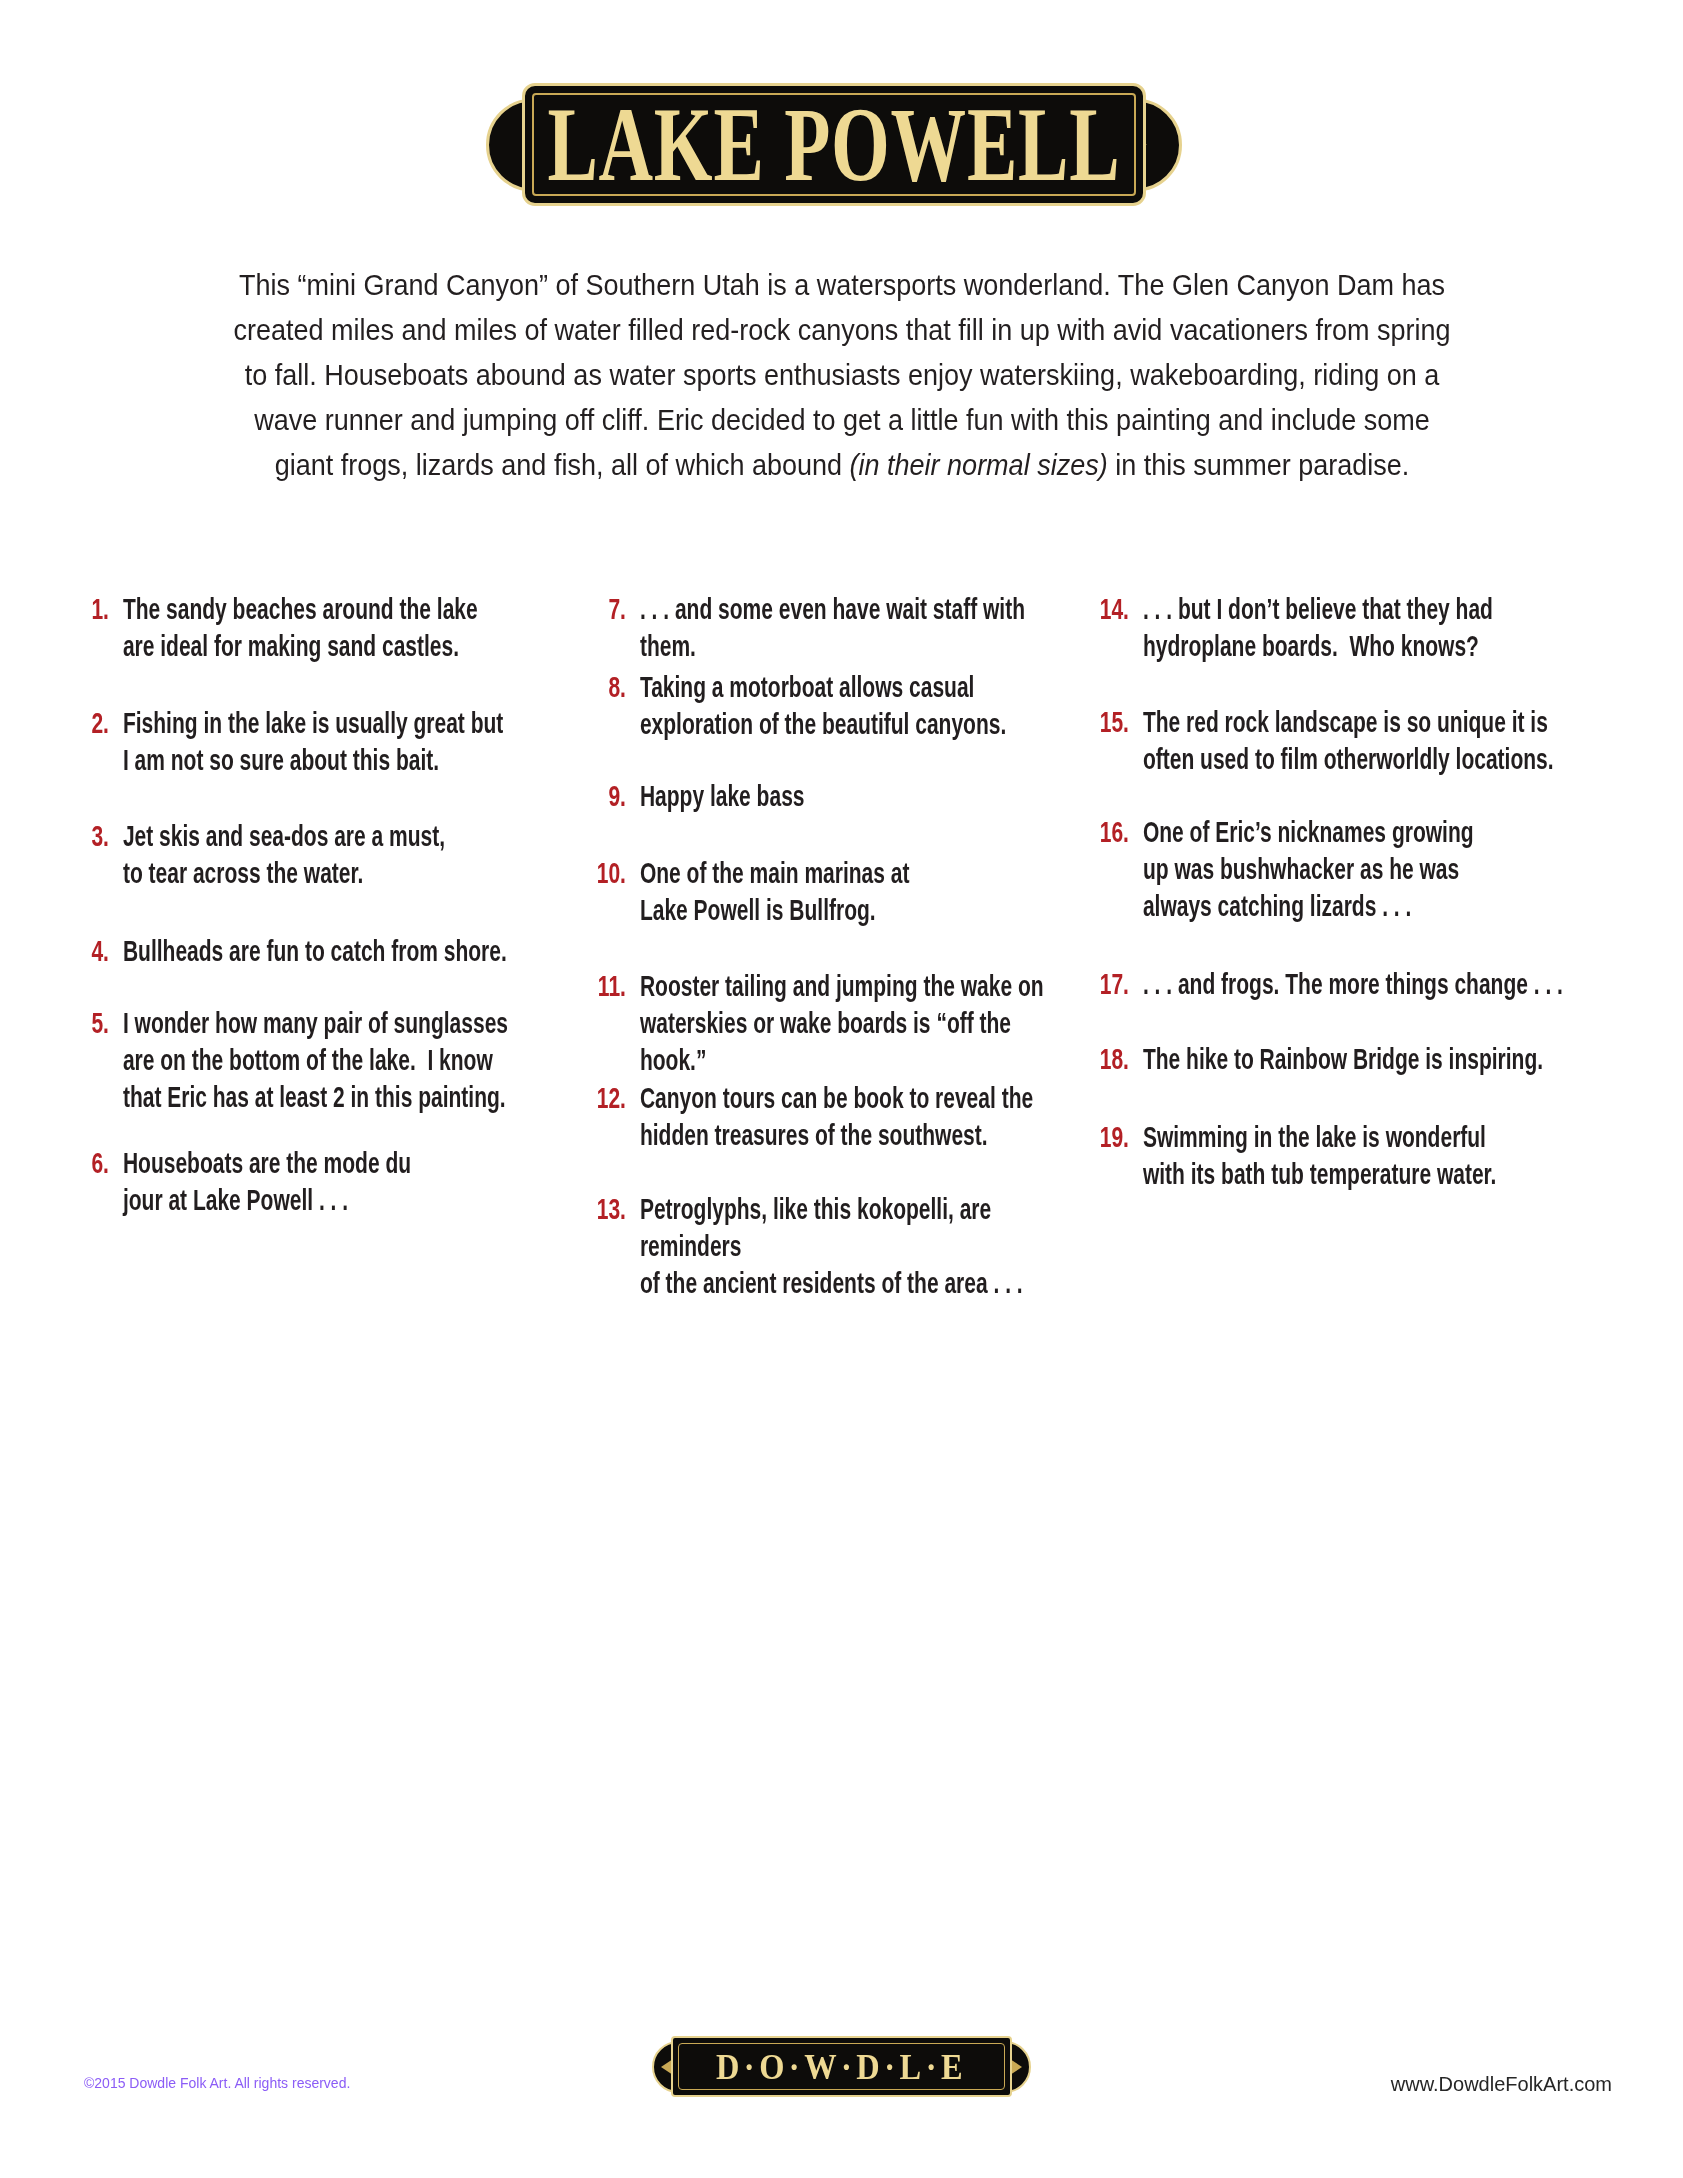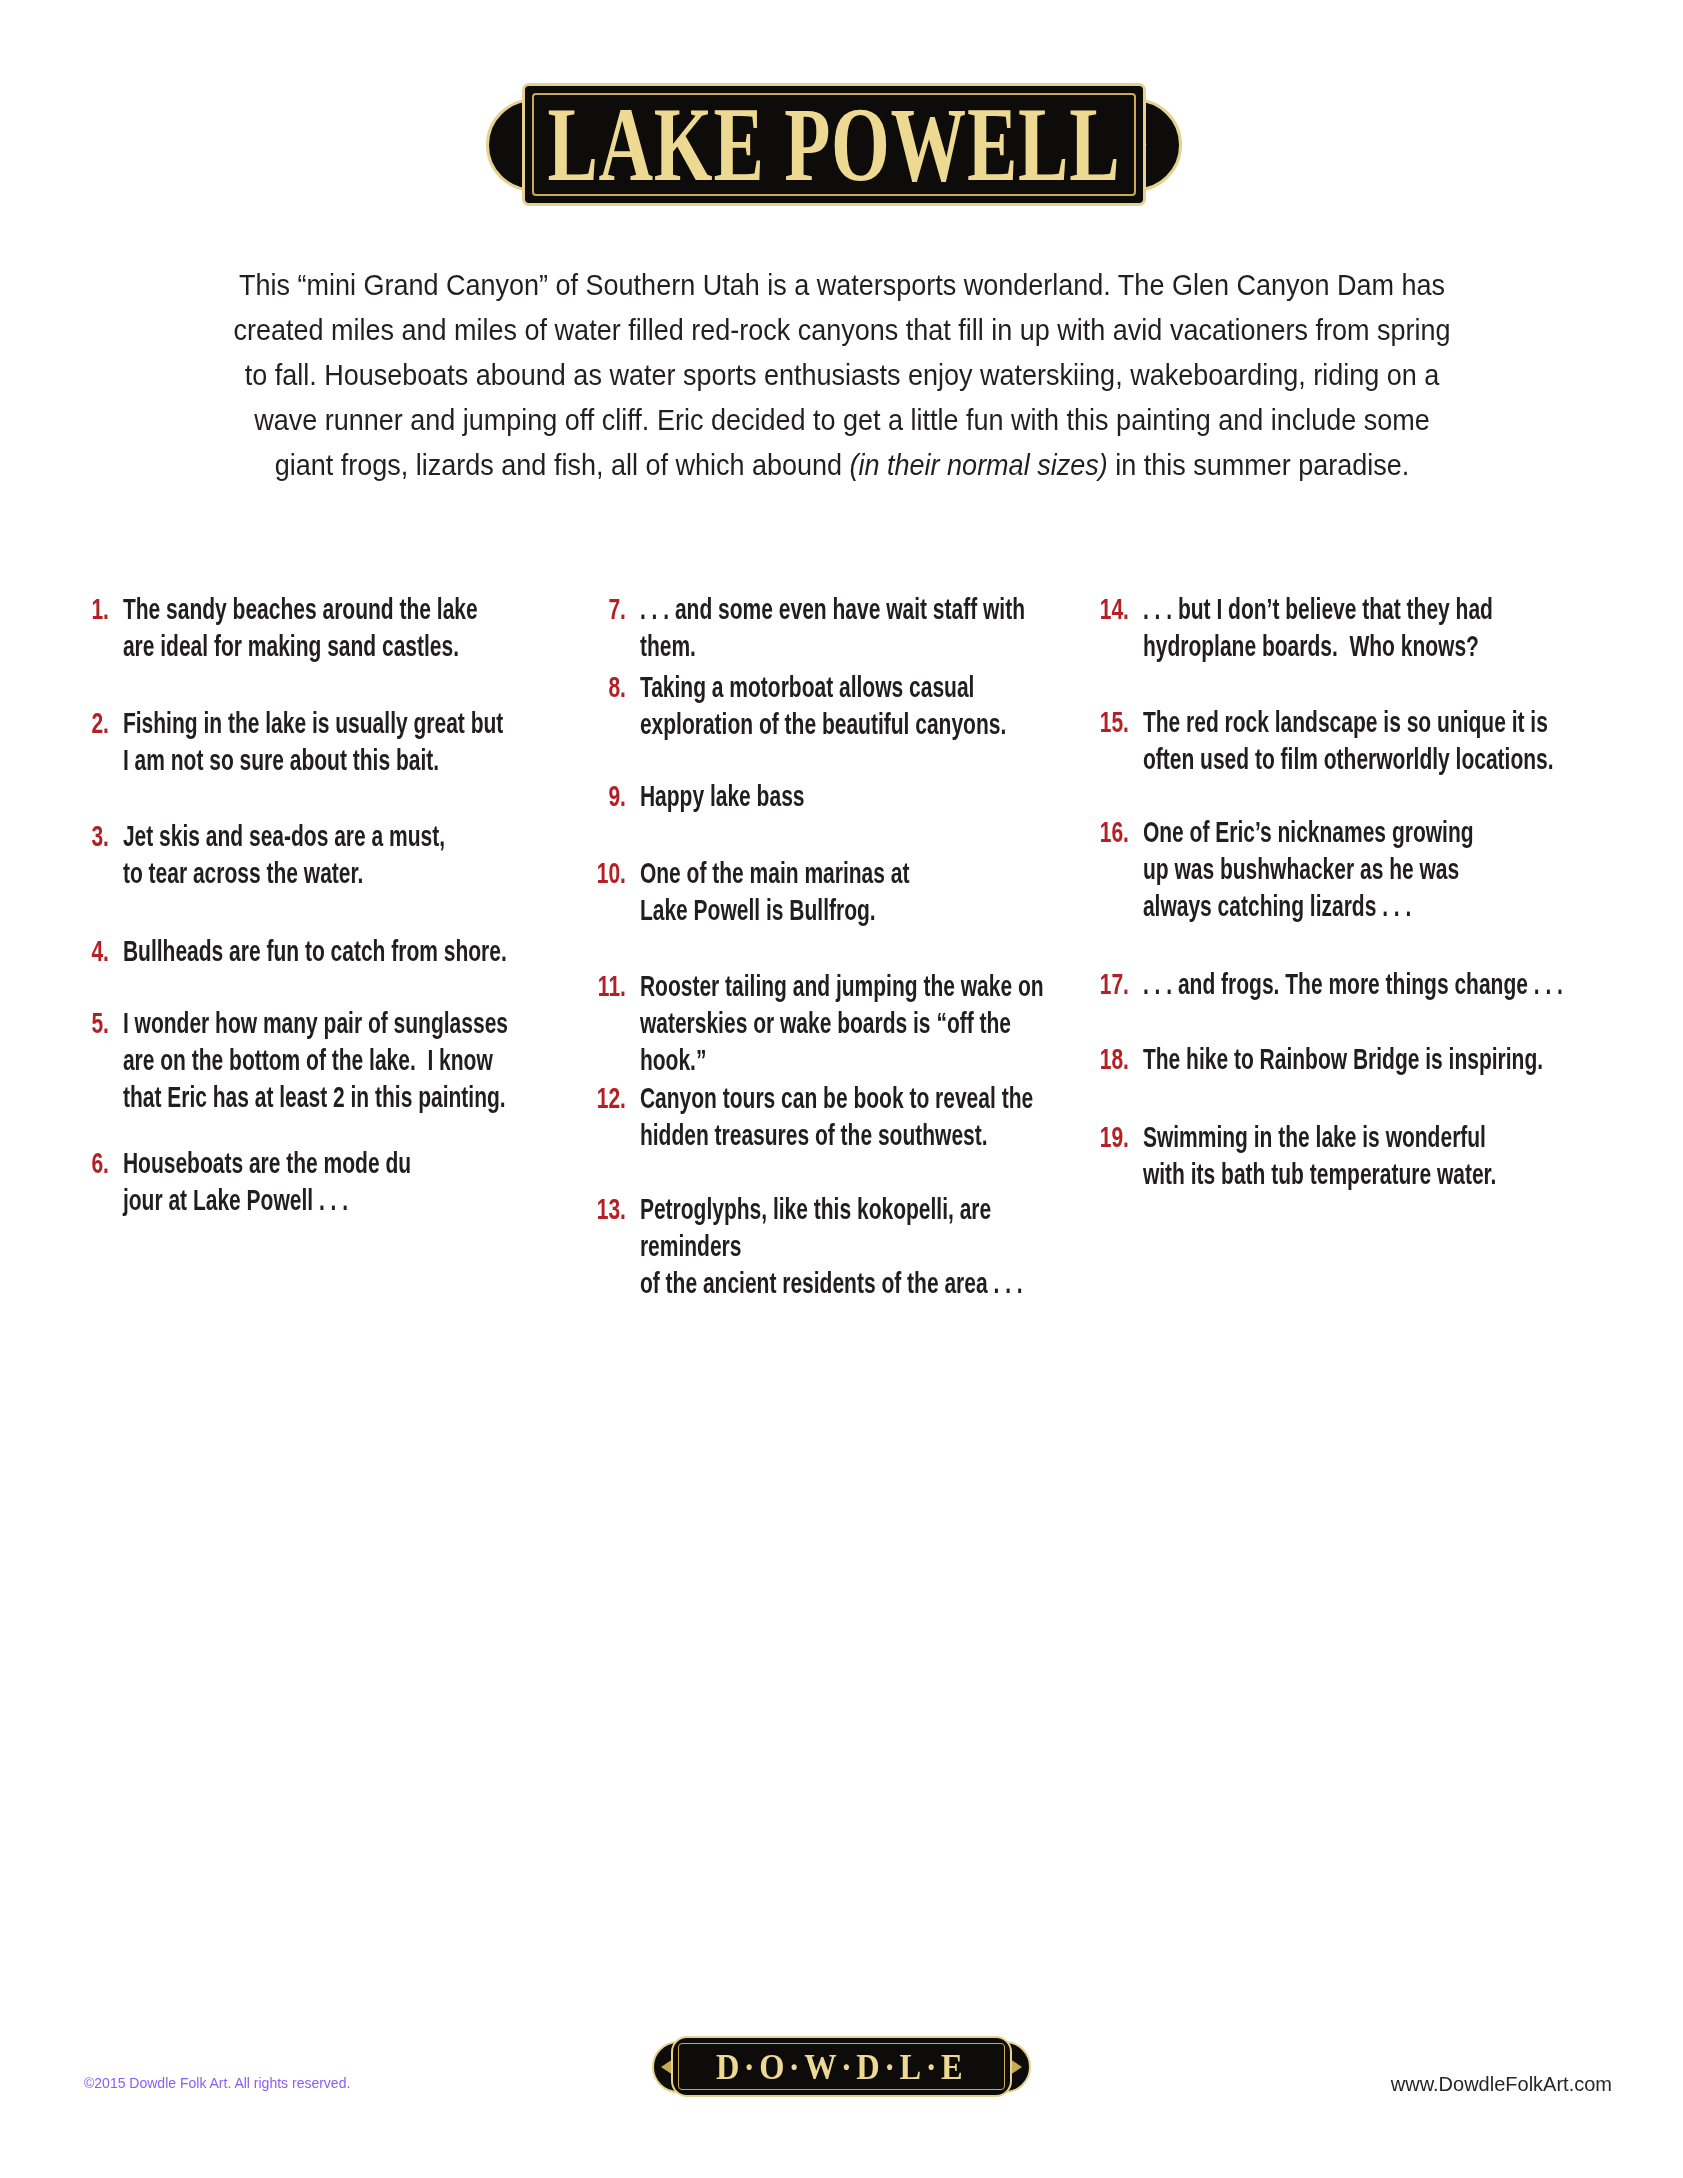--- a/index.html
+++ b/index.html
@@ -8,21 +8,21 @@
     font-family:"Liberation Sans",sans-serif;color:#221e1f;overflow:hidden;
   }
   
   .plaque-wrap{position:absolute;}
   .plaque-wrap .knob{
     position:absolute;top:50%;transform:translateY(-50%);
     background:#0d0c0a;border-radius:50%;border:3px solid #e6d28e;
   }
   .plaque-wrap .bar{
     position:absolute;inset:0;background:#0d0c0a;border:3px solid #e6d28e;
-    border-radius:7px;display:flex;align-items:center;justify-content:center;
+    border-radius:13px;display:flex;align-items:center;justify-content:center;
   }
   .plaque-wrap .bar::before{
     content:"";position:absolute;inset:7px;border:2px solid #c9a955;border-radius:4px;
   }
   .plaque-text{
     font-family:"Liberation Serif",serif;font-weight:bold;color:#eed993;
     white-space:nowrap;line-height:1;
   }
   
   .title-pos{left:522px;top:83px;width:624px;height:123px;}
@@ -42,21 +42,21 @@
   .dowdle-pos .knob.left::after{
     content:"";position:absolute;left:7px;top:50%;transform:translateY(-50%);
     border-top:8px solid transparent;border-bottom:8px solid transparent;
     border-right:12px solid #c9a955;
   }
   .dowdle-pos .knob.right::after{
     content:"";position:absolute;right:7px;top:50%;transform:translateY(-50%);
     border-top:8px solid transparent;border-bottom:8px solid transparent;
     border-left:12px solid #c9a955;
   }
-  .dowdle-pos .bar{border-width:2px;border-radius:16px;}
+  .dowdle-pos .bar{border-width:2px;border-radius:4px;}
   .dowdle-pos .bar::before{inset:5px;border-width:1.5px;}
   .dowdle-text{font-size:36px;letter-spacing:5px;transform:scaleX(0.9);}
   
   .intro{
     position:absolute;top:262px;left:30px;width:1624px;
     transform:scaleX(0.9);transform-origin:center top;
     text-align:center;font-size:30px;line-height:45px;color:#231f20;
     white-space:pre-line;
   }
   .intro .it{font-style:italic;}

